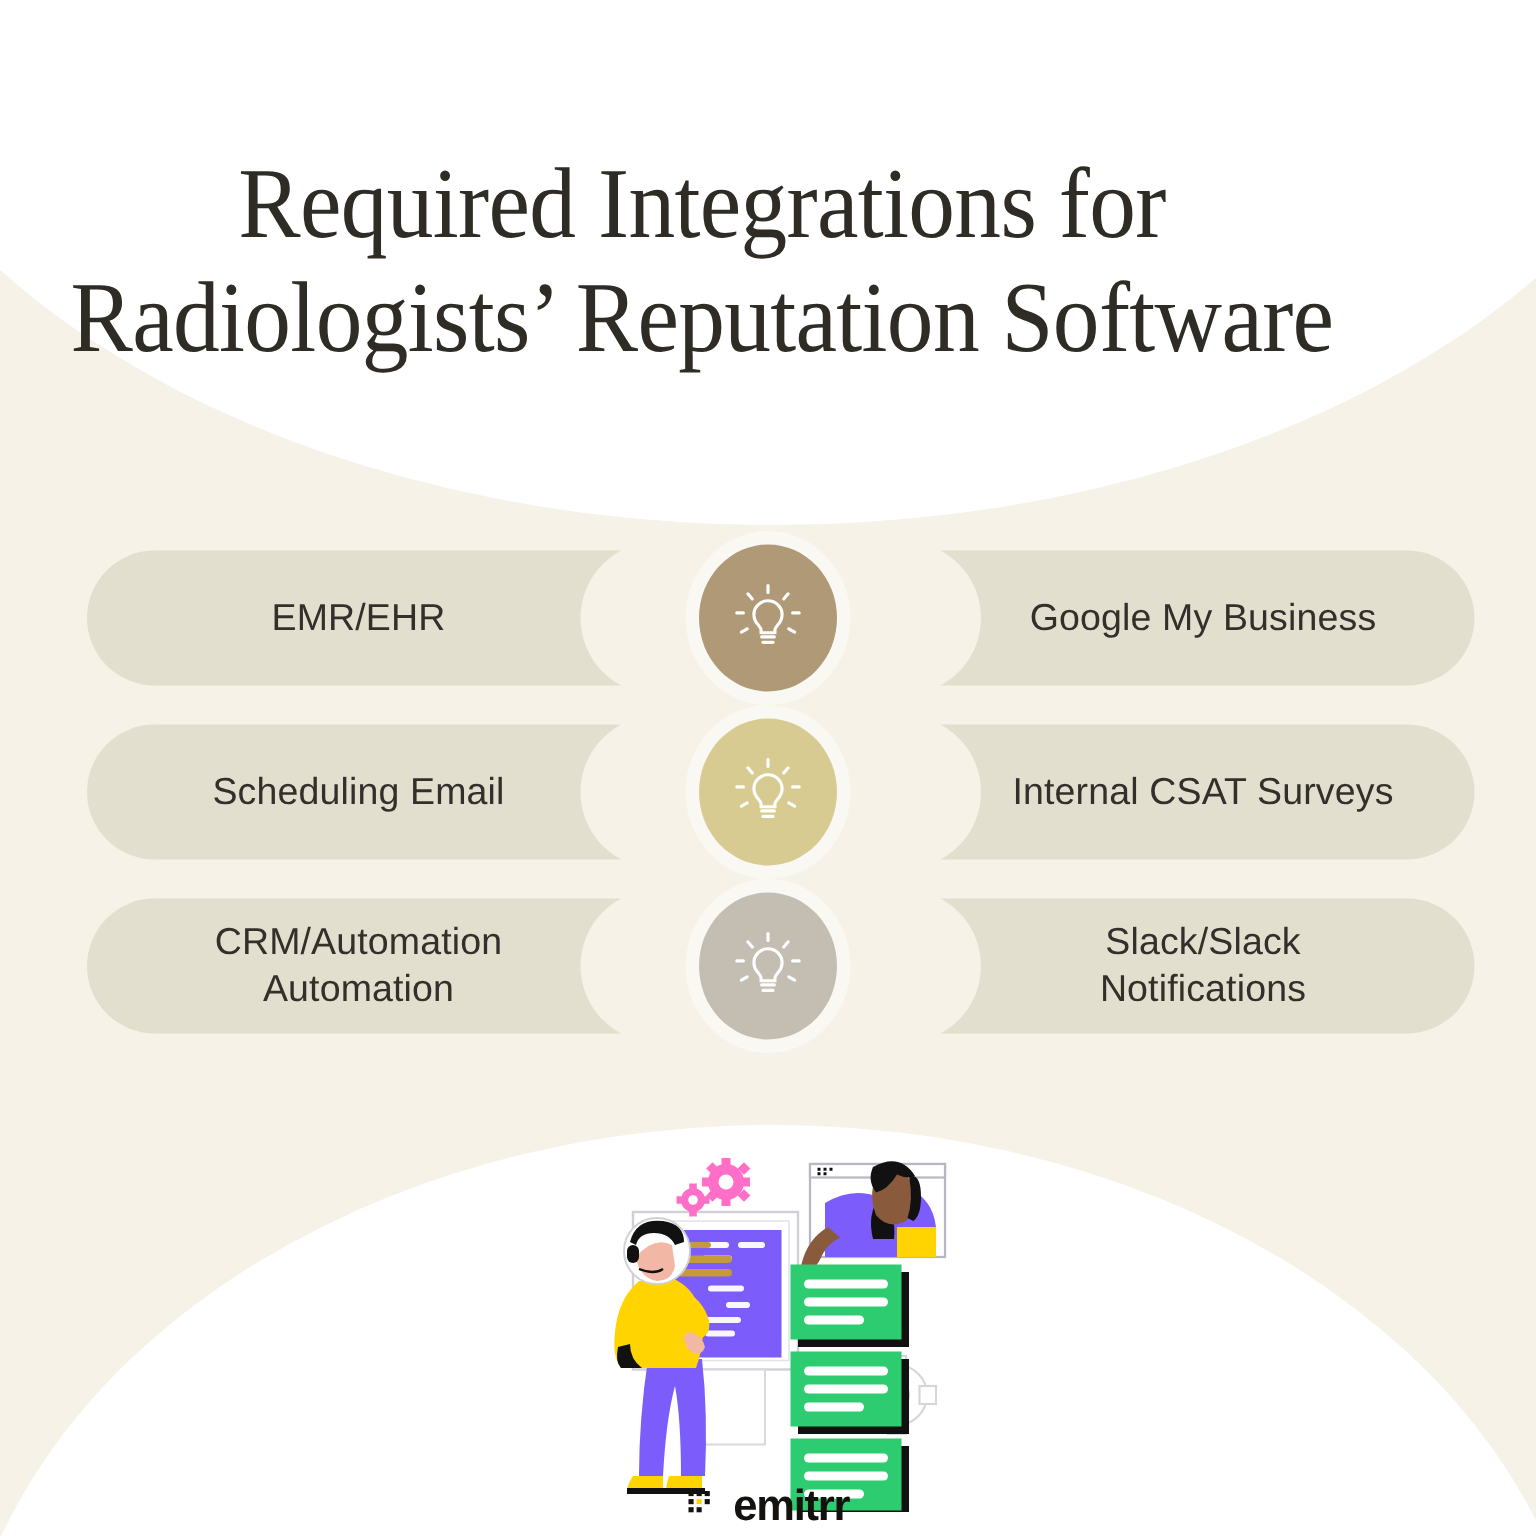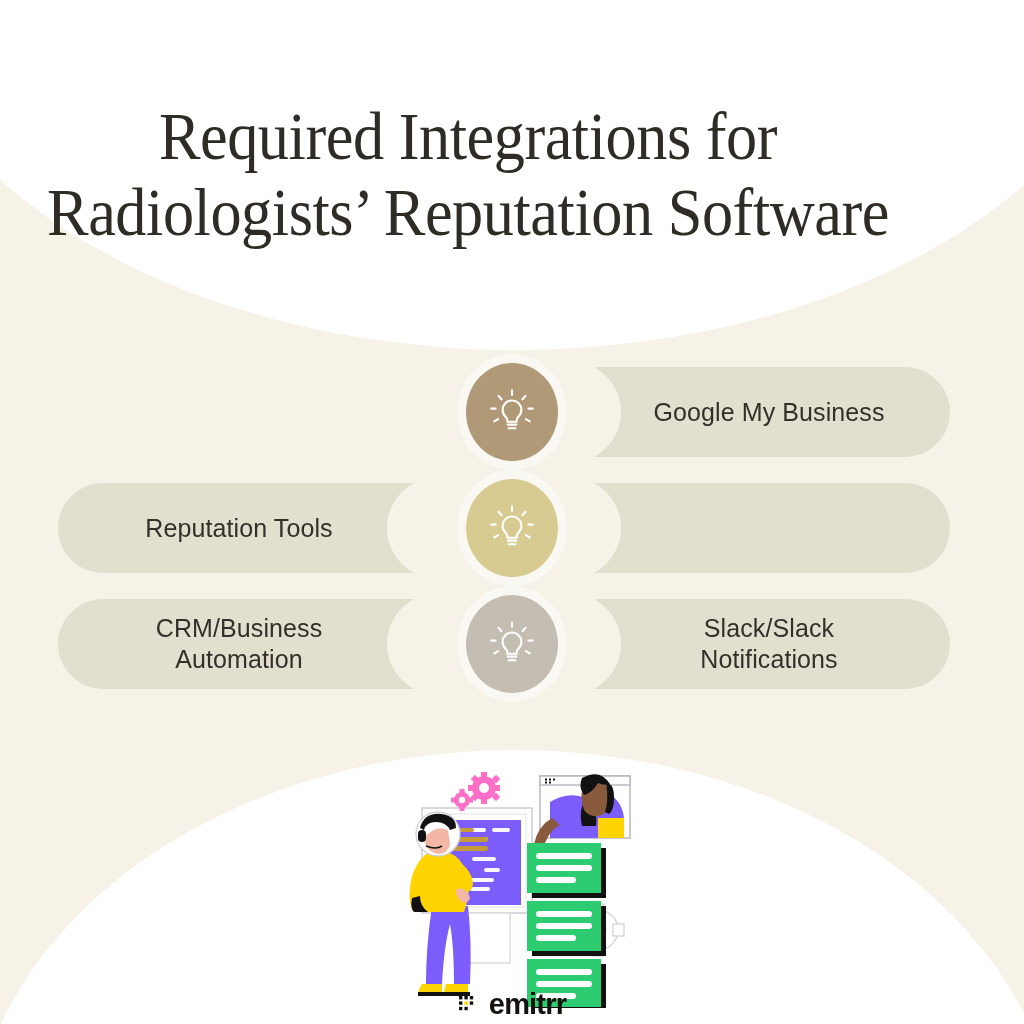--- a/index.html
+++ b/index.html
@@ -62,21 +62,21 @@
     align-items:center;
     justify-content:center;
     box-sizing:border-box;
   }
   .pill-left{
     left:58px;width:380px;
     border-radius:46px 10px 10px 46px;
     padding-right:18px;
   }
   .pill-right{
-    left:570px;width:380px;
+    left:603px;width:380px;
     border-radius:10px 46px 46px 10px;
     padding-left:18px;
   }
   
   .notch{
     position:absolute;top:-6px;
     width:52px;height:102px;
     background:#f6f2e7;
     pointer-events:none;
   }
@@ -104,21 +104,21 @@
     box-shadow:0 0 0 9px rgba(255,255,255,0.45);
   }
   .badge svg{display:block;}
 
   
   .illus{position:absolute;left:400px;top:758px;width:250px;height:250px;z-index:6;}
 
   
   .logo{
     position:absolute;left:0;top:990px;width:1024px;
-    display:flex;align-items:flex-end;justify-content:center;
+    display:flex;align-items:center;justify-content:center;
     gap:9px;z-index:7;
   }
   .logo-mark{display:block;}
   .logo-text{
     font-size:29px;font-weight:bold;color:#14110e;
     letter-spacing:-0.8px;line-height:29px;
   }
 </style>
 </head>
 <body>
@@ -132,57 +132,62 @@
 
   <div class="title-wrap">
     <h1 class="title">Required Integrations for
 Radiologists’ Reputation
 Software</h1>
   </div>
 
   <div class="rows">
 
     <div class="row">
+      <div class="pill pill-left">
+        <span class="pill-label">EMR/EHR</span>
+        <span class="notch notch-l"></span>
+      </div>
       <div class="pill pill-right">
         <span class="notch notch-r"></span>
         <span class="pill-label">Google My Business</span>
       </div>
       <div class="badge" style="background:#b09977;">
         <span>
           <svg width="46" height="50" viewBox="0 0 46 50" fill="none" stroke="#ffffff" stroke-width="2.1" stroke-linecap="round">
             <path d="M23 13.5c-5.2 0-9.4 4.1-9.4 9.2 0 3.2 1.6 5.6 3.2 7.3 1 1.1 1.6 2.2 1.6 3.5v1.3h9.2v-1.3c0-1.3.6-2.4 1.6-3.5 1.6-1.7 3.2-4.1 3.2-7.3 0-5.1-4.2-9.2-9.4-9.2z"></path>
             <path d="M18.8 37.6h8.4M19.6 41.2h6.8"></path>
             <path d="M23 3.4v4.6M9.6 8.9l2.9 3.4M36.4 8.9l-2.9 3.4M2.2 21.6h4.4M39.4 21.6h4.4M5.3 34.4l3.8-2.2M40.7 34.4l-3.8-2.2"></path>
           </svg>
         </span>
       </div>
     </div>
 
     <div class="row">
       <div class="pill pill-left">
-        <span class="pill-label">Reputation Tools</span>
+        <span class="pill-label">Scheduling Email</span>
         <span class="notch notch-l"></span>
       </div>
       <div class="pill pill-right">
         <span class="notch notch-r"></span>
+        <span class="pill-label">Internal CSAT Surveys</span>
       </div>
       <div class="badge" style="background:#d7cb92;">
         <span>
           <svg width="46" height="50" viewBox="0 0 46 50" fill="none" stroke="#ffffff" stroke-width="2.1" stroke-linecap="round">
             <path d="M23 13.5c-5.2 0-9.4 4.1-9.4 9.2 0 3.2 1.6 5.6 3.2 7.3 1 1.1 1.6 2.2 1.6 3.5v1.3h9.2v-1.3c0-1.3.6-2.4 1.6-3.5 1.6-1.7 3.2-4.1 3.2-7.3 0-5.1-4.2-9.2-9.4-9.2z"></path>
             <path d="M18.8 37.6h8.4M19.6 41.2h6.8"></path>
             <path d="M23 3.4v4.6M9.6 8.9l2.9 3.4M36.4 8.9l-2.9 3.4M2.2 21.6h4.4M39.4 21.6h4.4M5.3 34.4l3.8-2.2M40.7 34.4l-3.8-2.2"></path>
           </svg>
         </span>
       </div>
     </div>
 
     <div class="row">
       <div class="pill pill-left">
-        <span class="pill-label">CRM/Business
+        <span class="pill-label">CRM/Automation
 Automation</span>
         <span class="notch notch-l"></span>
       </div>
       <div class="pill pill-right">
         <span class="notch notch-r"></span>
         <span class="pill-label">Slack/Slack
 Notifications</span>
       </div>
       <div class="badge" style="background:#c4beb2;">
         <span>

